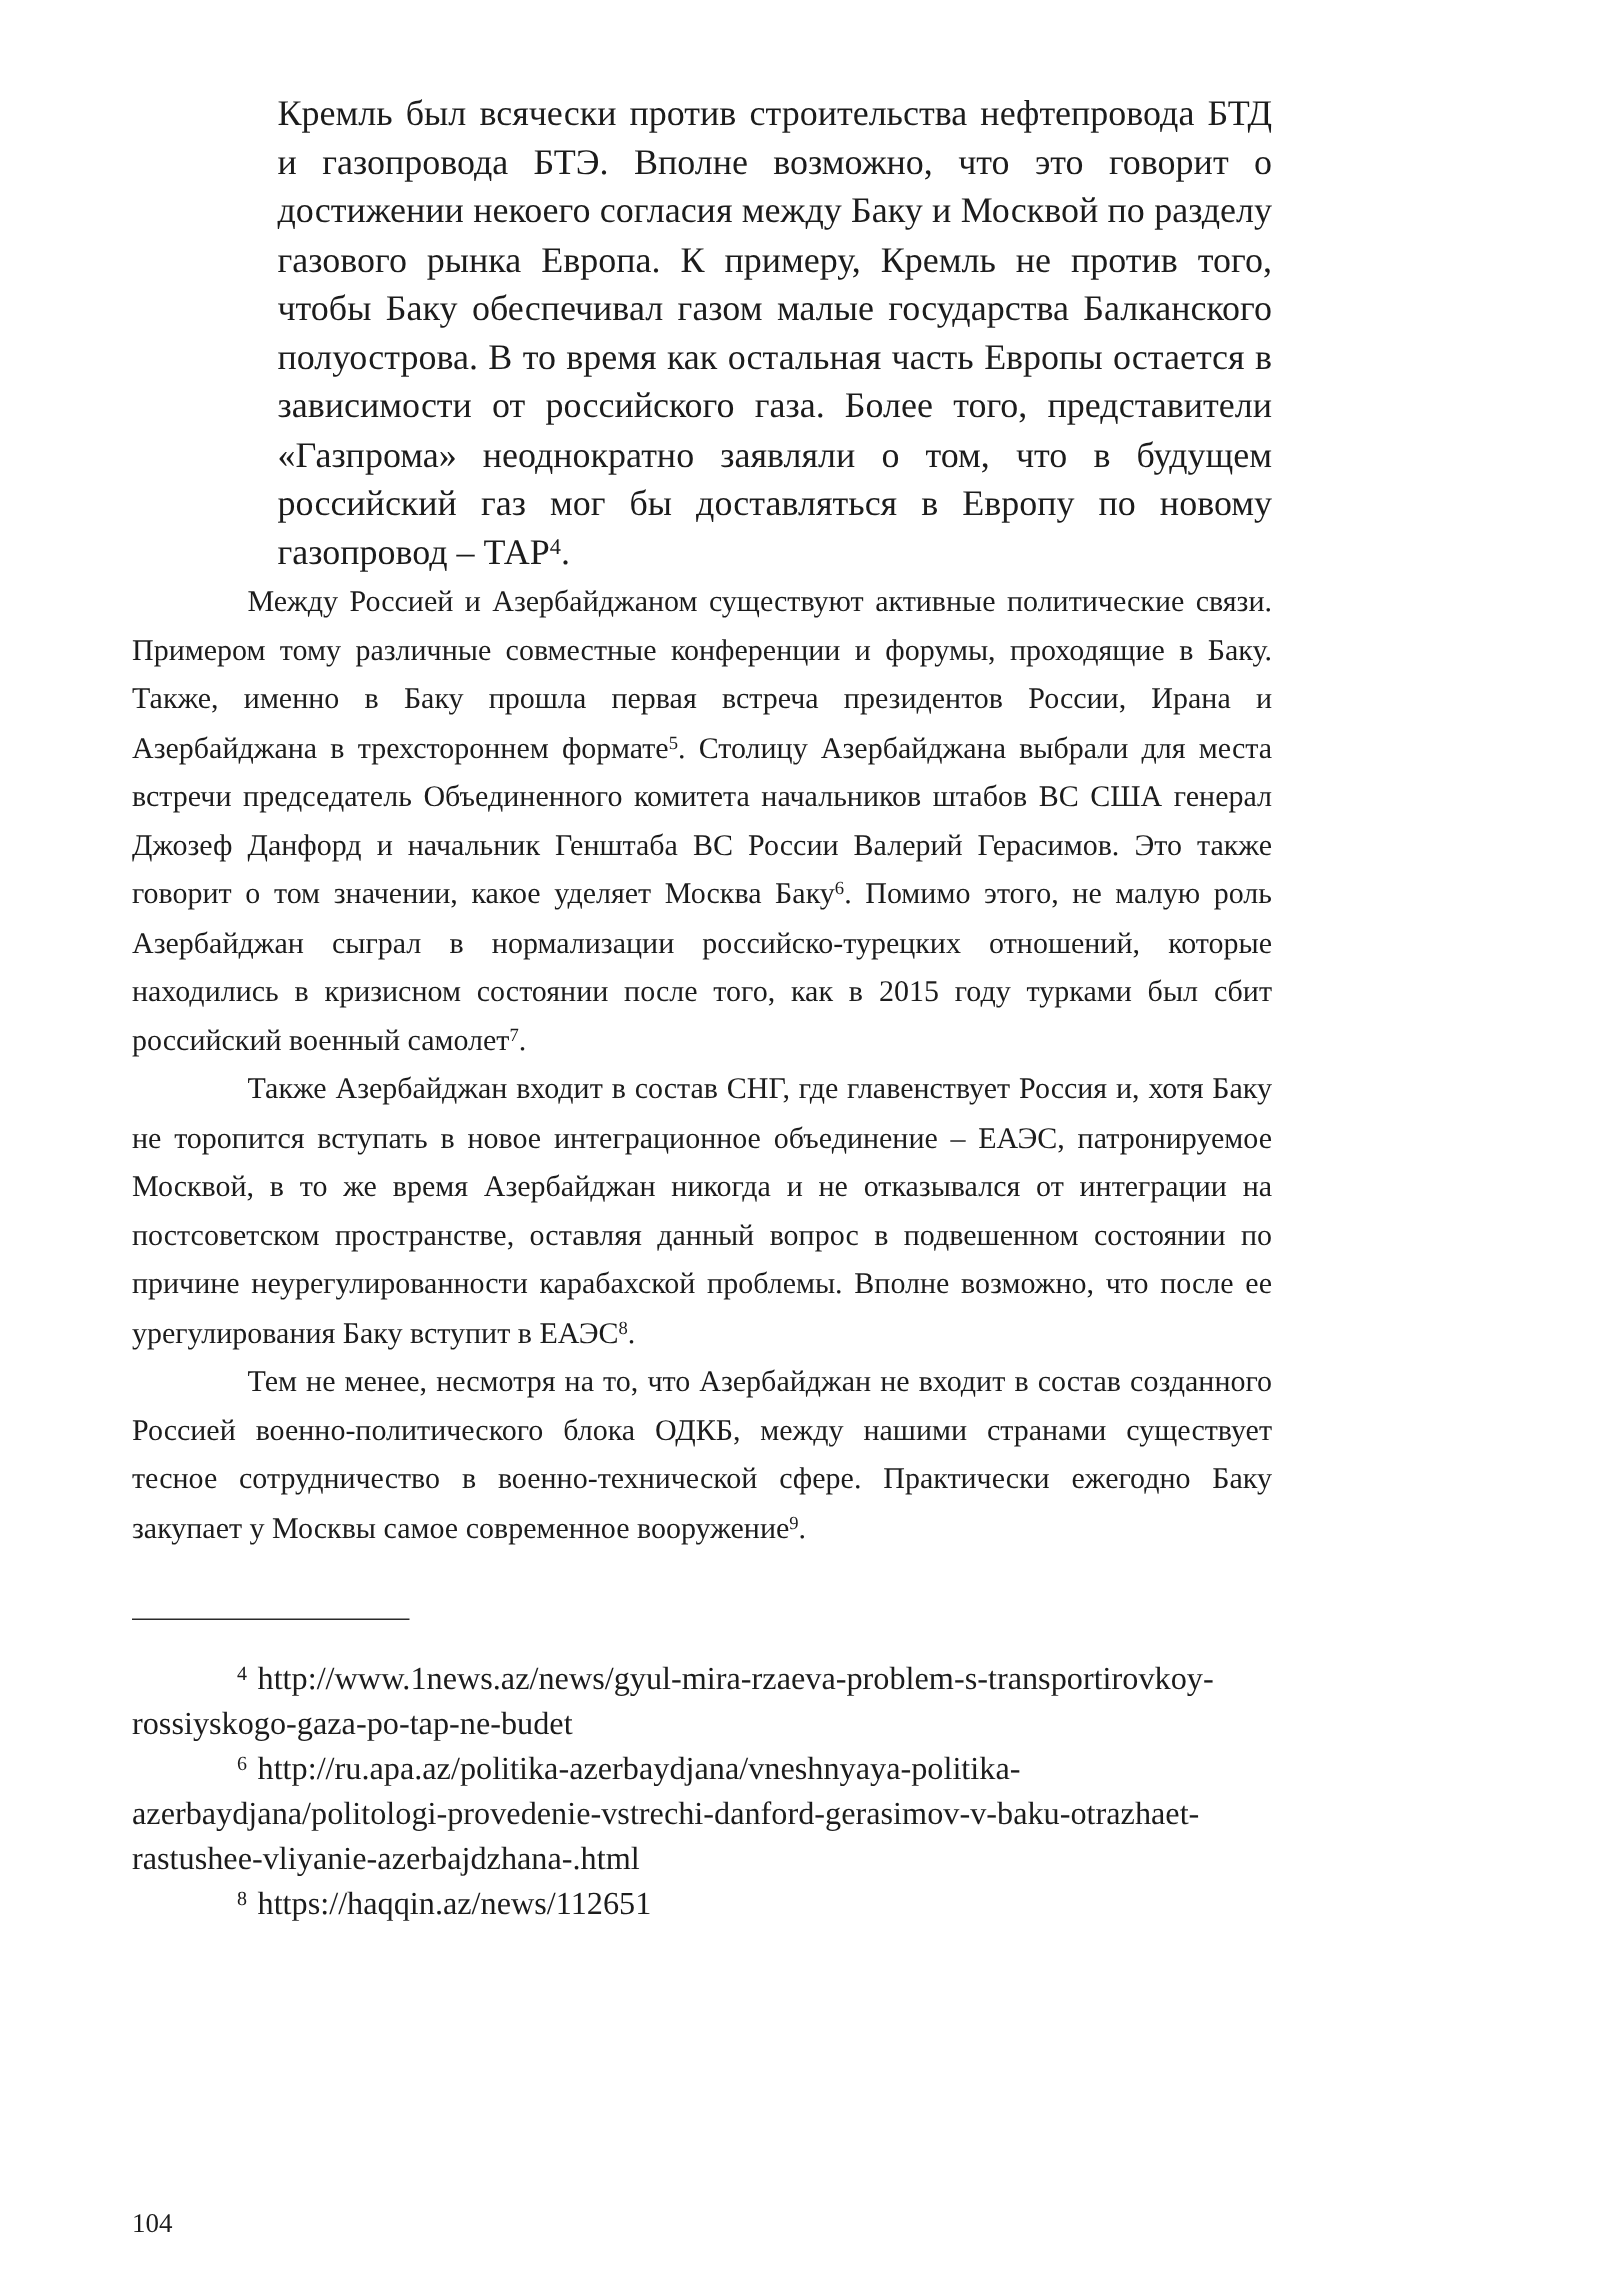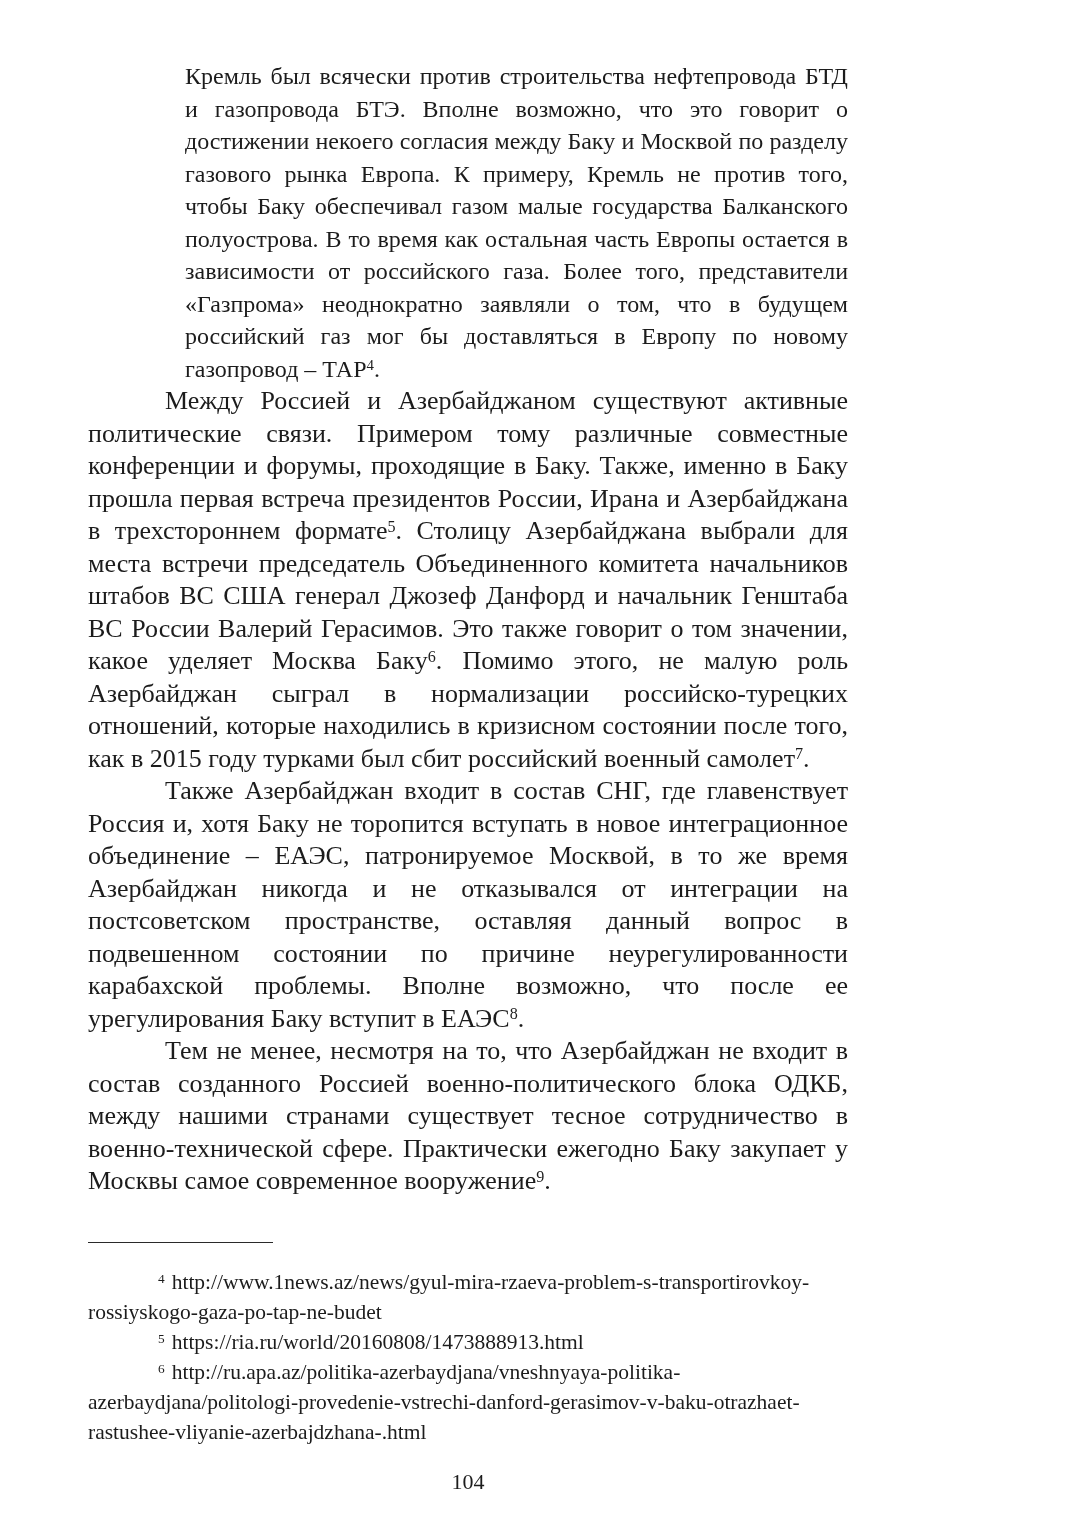--- a/index.html
+++ b/index.html
@@ -18,21 +18,21 @@
   p { margin: 0; }
   .quote-par {
     margin-left: 97px;
     text-align: justify;
     font-size: 24px;
     line-height: 32.5px;
   }
   .body-par {
     text-align: justify;
     text-indent: 77px;
-    font-size: 26px;
+    font-size: 20px;
     line-height: 32.5px;
   }
   .fnref {
     font-size: 62%;
     line-height: 0;
     position: relative;
     top: -0.45em;
     vertical-align: baseline;
   }
   .fn-sep {
@@ -44,22 +44,21 @@
   .footnote {
     text-align: justify;
     text-indent: 70px;
     font-size: 21.5px;
     line-height: 30px;
     overflow-wrap: break-word;
   }
   .footnote .fnref { margin-right: 7px; }
   .page-number {
     margin-top: auto;
-    text-align: center;
-    font-size: 22px;
+    font-size: 18px;
     line-height: 28px;
     padding-bottom: 8px;
   }
 </style>
 </head>
 <body>
 
 <div class="page">
 
   <p class="quote-par"><span>Кремль был всячески против строительства нефтепровода БТД и газопровода БТЭ. Вполне возможно, что это говорит о достижении некоего согласия между Баку и Москвой по разделу газового рынка Европа. К примеру, Кремль не против того, чтобы Баку обеспечивал газом малые государства Балканского полуострова. В то время как остальная часть Европы остается в зависимости от российского газа. Более того, представители «Газпрома» неоднократно заявляли о том, что в будущем российский газ мог бы доставляться в Европу по новому газопровод – ТАР</span><sup class="fnref">4</sup><span>.</span></p>
@@ -67,19 +66,19 @@
   <p class="body-par"><span>Между Россией и Азербайджаном существуют активные политические связи. Примером тому различные совместные конференции и форумы, проходящие в Баку. Также, именно в Баку прошла первая встреча президентов России, Ирана и Азербайджана в трехстороннем формате</span><sup class="fnref">5</sup><span>. Столицу Азербайджана выбрали для места встречи председатель Объединенного комитета начальников штабов ВС США генерал Джозеф Данфорд и начальник Генштаба ВС России Валерий Герасимов. Это также говорит о том значении, какое уделяет Москва Баку</span><sup class="fnref">6</sup><span>. Помимо этого, не малую роль Азербайджан сыграл в нормализации российско-турецких отношений, которые находились в кризисном состоянии после того, как в 2015 году турками был сбит российский военный самолет</span><sup class="fnref">7</sup><span>.</span></p>
 
   <p class="body-par"><span>Также Азербайджан входит в состав СНГ, где главенствует Россия и, хотя Баку не торопится вступать в новое интеграционное объединение – ЕАЭС, патронируемое Москвой, в то же время Азербайджан никогда и не отказывался от интеграции на постсоветском пространстве, оставляя данный вопрос в подвешенном состоянии по причине неурегулированности карабахской проблемы. Вполне возможно, что после ее урегулирования Баку вступит в ЕАЭС</span><sup class="fnref">8</sup><span>.</span></p>
 
   <p class="body-par"><span>Тем не менее, несмотря на то, что Азербайджан не входит в состав созданного Россией военно-политического блока ОДКБ, между нашими странами существует тесное сотрудничество в военно-технической сфере. Практически ежегодно Баку закупает у Москвы самое современное вооружение</span><sup class="fnref">9</sup><span>.</span></p>
 
   <hr class="fn-sep">
 
   <div class="footnotes">
     <p class="footnote"><sup class="fnref">4</sup><span>http://www.1news.az/news/gyul-mira-rzaeva-problem-s-transportirovkoy-rossiyskogo-gaza-po-tap-ne-budet</span></p>
-    <p class="footnote"><sup class="fnref">5</sup><span>https://ria.ru/world/20160808/1473888913.html</span></p>
     <p class="footnote"><sup class="fnref">6</sup><span>http://ru.apa.az/politika-azerbaydjana/vneshnyaya-politika-azerbaydjana/politologi-provedenie-vstrechi-danford-gerasimov-v-baku-otrazhaet-rastushee-vliyanie-azerbajdzhana-.html</span></p>
+    <p class="footnote"><sup class="fnref">8</sup><span>https://haqqin.az/news/112651</span></p>
   </div>
 
   <div class="page-number">104</div>
 
 </div>
 
 </body></html>

